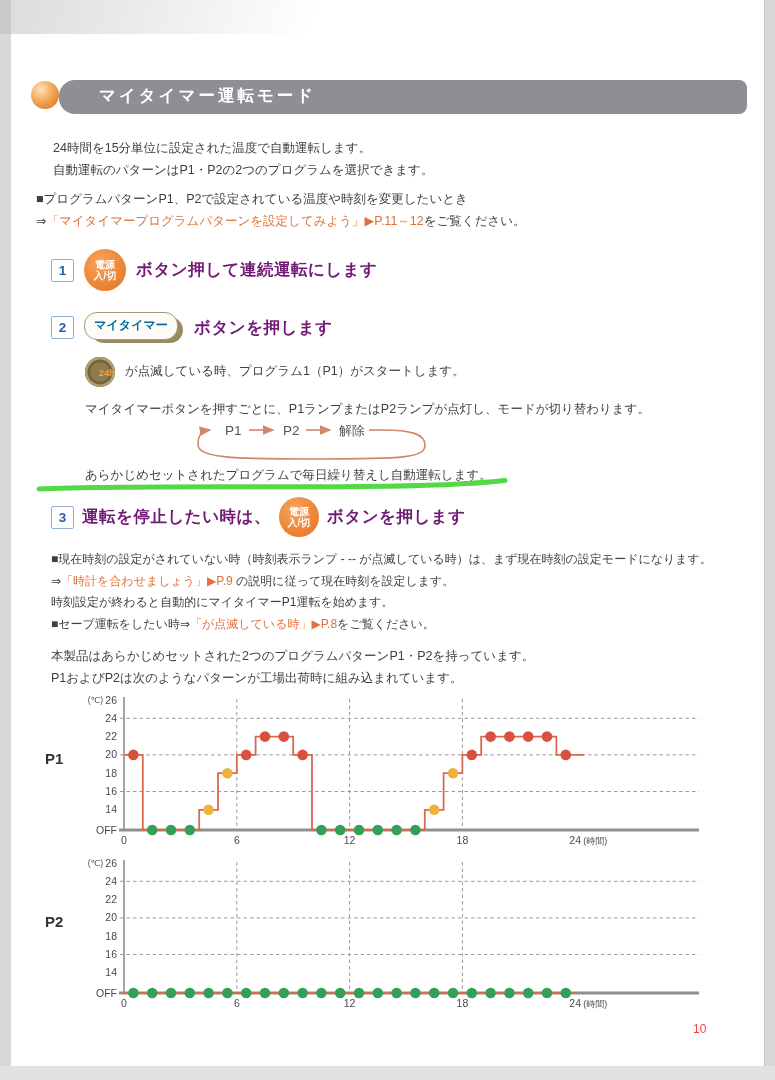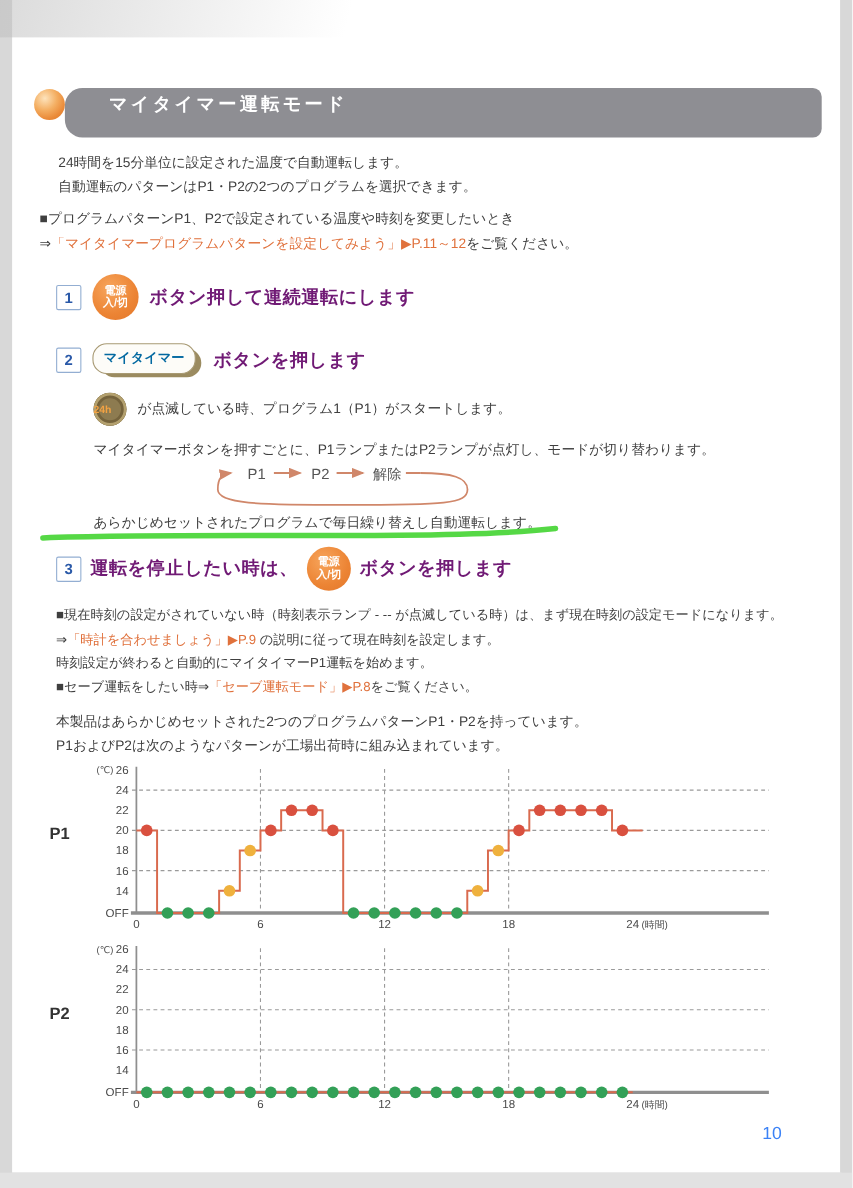--- a/index.html
+++ b/index.html
@@ -6,21 +6,21 @@
   .screen{position:relative;width:775px;height:1080px;overflow:hidden;background:#d8d8d8;
           font-family:"Liberation Sans","DejaVu Sans",sans-serif;color:#3f3f3f;}
   .page{position:absolute;left:11px;top:0;width:753px;height:1066px;background:#ffffff;
         border-right:1px solid #c4c4c4;}
   .abs{position:absolute;white-space:nowrap;}
   .top-shade{position:absolute;left:0;top:0;width:420px;height:34px;z-index:6;
         background:linear-gradient(105deg,rgba(190,190,190,.55),rgba(190,190,190,0) 75%);pointer-events:none;}
   .strip-bottom{position:absolute;left:0;top:1066px;width:775px;height:14px;background:#e2e2e2;}
 
   
-  .header-bar{position:absolute;left:48px;top:80px;width:688px;height:45px;background:#8e8e93;
+  .header-bar{position:absolute;left:48px;top:80px;width:688px;height:34px;background:#8e8e93;
         border-radius:16px 8px 8px 16px;}
   .header-bar .title{display:block;color:#fff;font-size:16.5px;font-weight:bold;
         letter-spacing:3px;line-height:31px;padding-left:40px;}
   .ball{position:absolute;left:20px;top:81px;width:28px;height:28px;border-radius:50%;
         background:radial-gradient(circle at 35% 30%,#fde3bc,#f4af63 40%,#ea8a38 70%,#dd7726);}
 
   
   .body12{font-size:12.5px;line-height:21.5px;}
   .note12{font-size:12px;line-height:21.5px;}
   .blueh{font-size:16.5px;font-weight:bold;color:#701a75;letter-spacing:.5px;}
@@ -31,28 +31,28 @@
   .stepnum{width:21px;height:21px;border:1.5px solid #93aed2;color:#2a59a8;background:#fff;
         font-size:13.5px;font-weight:bold;display:flex;align-items:center;justify-content:center;
         border-radius:2px;flex:0 0 auto;}
   .power-icon{width:42px;height:42px;border-radius:50%;flex:0 0 auto;
         background:radial-gradient(circle at 38% 32%,#f7a55c,#ec8434 60%,#e2762a);
         color:#fff;display:flex;flex-direction:column;align-items:center;justify-content:center;
         font-size:10px;font-weight:bold;line-height:11px;}
   .power-icon.small{width:40px;height:40px;}
   .lamp-icon{width:30px;height:30px;border-radius:50%;background:#8d7b50;flex:0 0 auto;
         box-shadow:inset 0 0 0 2.5px #b3a06e, inset 0 0 0 5px #75633c;
-        color:#f2a243;font-size:9.5px;font-weight:bold;display:flex;align-items:center;justify-content:flex-start;}
+        color:#f2a243;font-size:9.5px;font-weight:bold;display:flex;align-items:center;justify-content:flex-end;}
   .mt-btn-wrap{position:relative;width:100px;height:31px;flex:0 0 auto;}
   .mt-btn-shadow{position:absolute;left:7px;top:5px;width:92px;height:26px;border-radius:13px;background:#9b8b60;}
   .mt-btn{position:absolute;left:0;top:0;width:92px;height:26px;border-radius:13px;border:1.5px solid #a89a74;
         background:#fdfcf8;color:#0369a1;font-size:12px;font-weight:bold;text-align:center;line-height:24px;}
 
   .chart-label{font-size:15px;font-weight:bold;color:#333;}
-  .pagenum{font-size:16px;color:#3b82f6;}
+  .pagenum{font-size:12px;color:#ef4444;}
 </style>
 </head>
 <body>
 
 <div class="screen">
   <div class="page">
 
     <div class="ball"></div>
     <div class="header-bar">
       <span class="title">マイタイマー運転モード</span>
@@ -128,21 +128,21 @@
       <span class="blueh">ボタンを押します</span>
     </div>
 
     <div class="abs note12" style="left:40px;top:549px;">
       <div>■現在時刻の設定がされていない時（時刻表示ランプ - -- が点滅している時）は、まず現在時刻の設定モードになります。</div>
       <div>
         <span>⇒</span><span class="link">「時計を合わせましょう」▶P.9</span><span> の説明に従って現在時刻を設定します。</span>
       </div>
       <div>時刻設定が終わると自動的にマイタイマーP1運転を始めます。</div>
       <div>
-        <span>■セーブ運転をしたい時⇒</span><span class="link">「セーブ運転モード」▶P.8</span><span>をご覧ください。</span>
+        <span>■セーブ運転をしたい時⇒</span><span class="link">「が点滅している時」▶P.8</span><span>をご覧ください。</span>
       </div>
     </div>
 
     <div class="abs body12" style="left:40px;top:645px;line-height:22px;">
       <div>本製品はあらかじめセットされた2つのプログラムパターンP1・P2を持っています。</div>
       <div>P1およびP2は次のようなパターンが工場出荷時に組み込まれています。</div>
     </div>
 
     <div class="abs chart-label" style="left:34px;top:750px;">P1</div>
     <svg class="abs" style="left:56px;top:690px;" width="700" height="162" viewBox="0 0 700 162">

